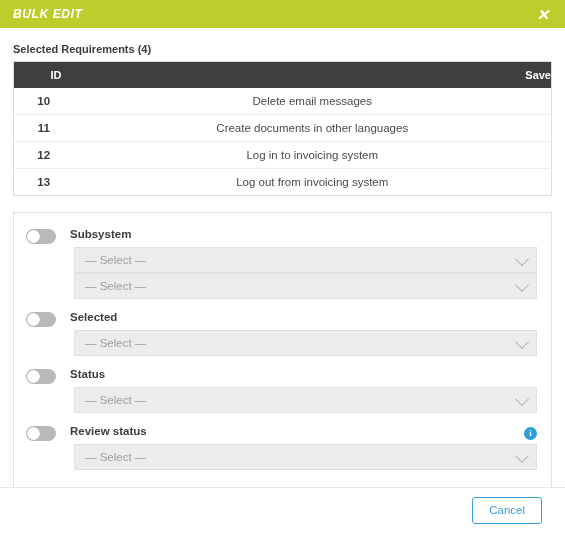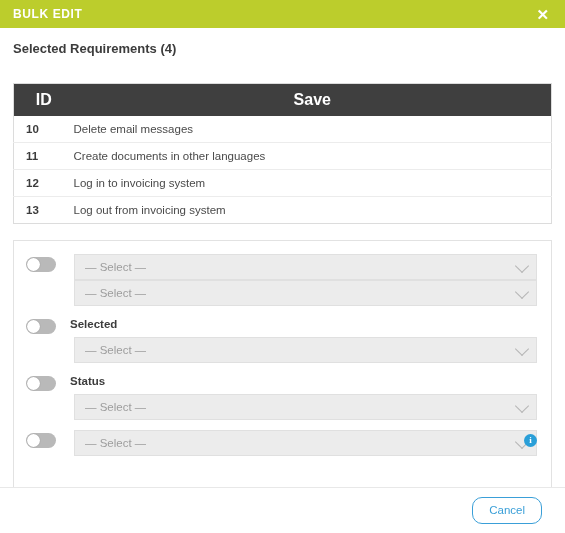--- a/index.html
+++ b/index.html
@@ -19,20 +19,21 @@
 
   
   .dialog-header {
     height: 28px;
     background: #bccd2c;
     display: flex;
     align-items: center;
     justify-content: space-between;
     padding: 0 14px 0 13px;
     box-sizing: border-box;
+    font-style: italic;
   }
   .dialog-title {
     color: #ffffff;
     font-size: 12px;
     font-weight: bold;
     letter-spacing: 0.6px;
   }
   .close-icon {
     color: #ffffff;
     font-size: 15px;
@@ -43,58 +44,59 @@
     padding: 2px 2px;
   }
 
   
   .dialog-body {
     padding: 0 13px;
     box-sizing: border-box;
   }
 
   .section-label {
-    font-size: 13px;
+    font-size: 11px;
     font-weight: bold;
     color: #3c3c3c;
-    padding: 14px 0 27px 0;
+    padding: 14px 0 5px 0;
     line-height: 14px;
   }
 
   
   .req-table {
     width: 100%;
     border-collapse: collapse;
     border: 1px solid #dcdcdc;
     table-layout: fixed;
   }
   .req-table thead th {
     background: #3f3f3f;
     color: #ffffff;
-    font-size: 16px;
-    font-weight: bold;
-    text-align: center;
+    font-size: 11px;
+    font-weight: bold;
+    text-align: right;
     padding: 7px 0 7px 12px;
     height: 22px;
     box-sizing: border-box;
   }
   .req-table th.col-id,
   .req-table td.col-id {
     width: 48px;
   }
   .req-table tbody td {
     font-size: 11.5px;
     color: #4a4a4a;
     padding: 7px 0 7px 12px;
     border-top: 1px solid #ececec;
     height: 24px;
     box-sizing: border-box;
     overflow: hidden;
     white-space: nowrap;
     text-overflow: ellipsis;
+    text-align: center;
   }
   .req-table tbody td.col-id {
     font-weight: bold;
     color: #3c3c3c;
   }
   .req-table tbody tr:first-child td {
     border-top: none;
   }
 
   
@@ -223,21 +225,21 @@
     justify-content: flex-end;
     padding-right: 13px;
     box-sizing: border-box;
   }
   .btn {
     font-family: "Liberation Sans", sans-serif;
     font-size: 11.5px;
     height: 27px;
     min-width: 60px;
     padding: 0 16px;
-    border-radius: 10px;
+    border-radius: 3px;
     cursor: pointer;
     box-sizing: border-box;
     line-height: 25px;
     text-align: center;
   }
   .btn-cancel {
     background: #ffffff;
     border: 1px solid #3a9fd8;
     color: #3a9fd8;
     margin-right: 10px;
@@ -288,20 +290,21 @@
   </table>
 
   <div class="fields-panel">
     <div class="fields-scroll">
 
       <div class="field-row">
         <div class="toggle">
           <div class="knob"></div>
         </div>
         <div class="field-main">
+          <div class="field-label">Subsystem</div>
 
           <div class="select-box">
             <span class="select-value">— Select —</span>
             <span class="chevron-down"></span>
           </div>
 
           <div class="select-box">
             <span class="select-value">— Select —</span>
             <span class="chevron-down"></span>
           </div>
@@ -332,20 +335,21 @@
             <span class="chevron-down"></span>
           </div>
         </div>
       </div>
 
       <div class="field-row">
         <div class="toggle">
           <div class="knob"></div>
         </div>
         <div class="field-main">
+          <div class="field-label">Review status</div>
           <div class="select-box">
             <span class="select-value">— Select —</span>
             <span class="chevron-down"></span>
           </div>
         </div>
         <div class="info-icon">i</div>
       </div>
 
     </div>
   </div>

